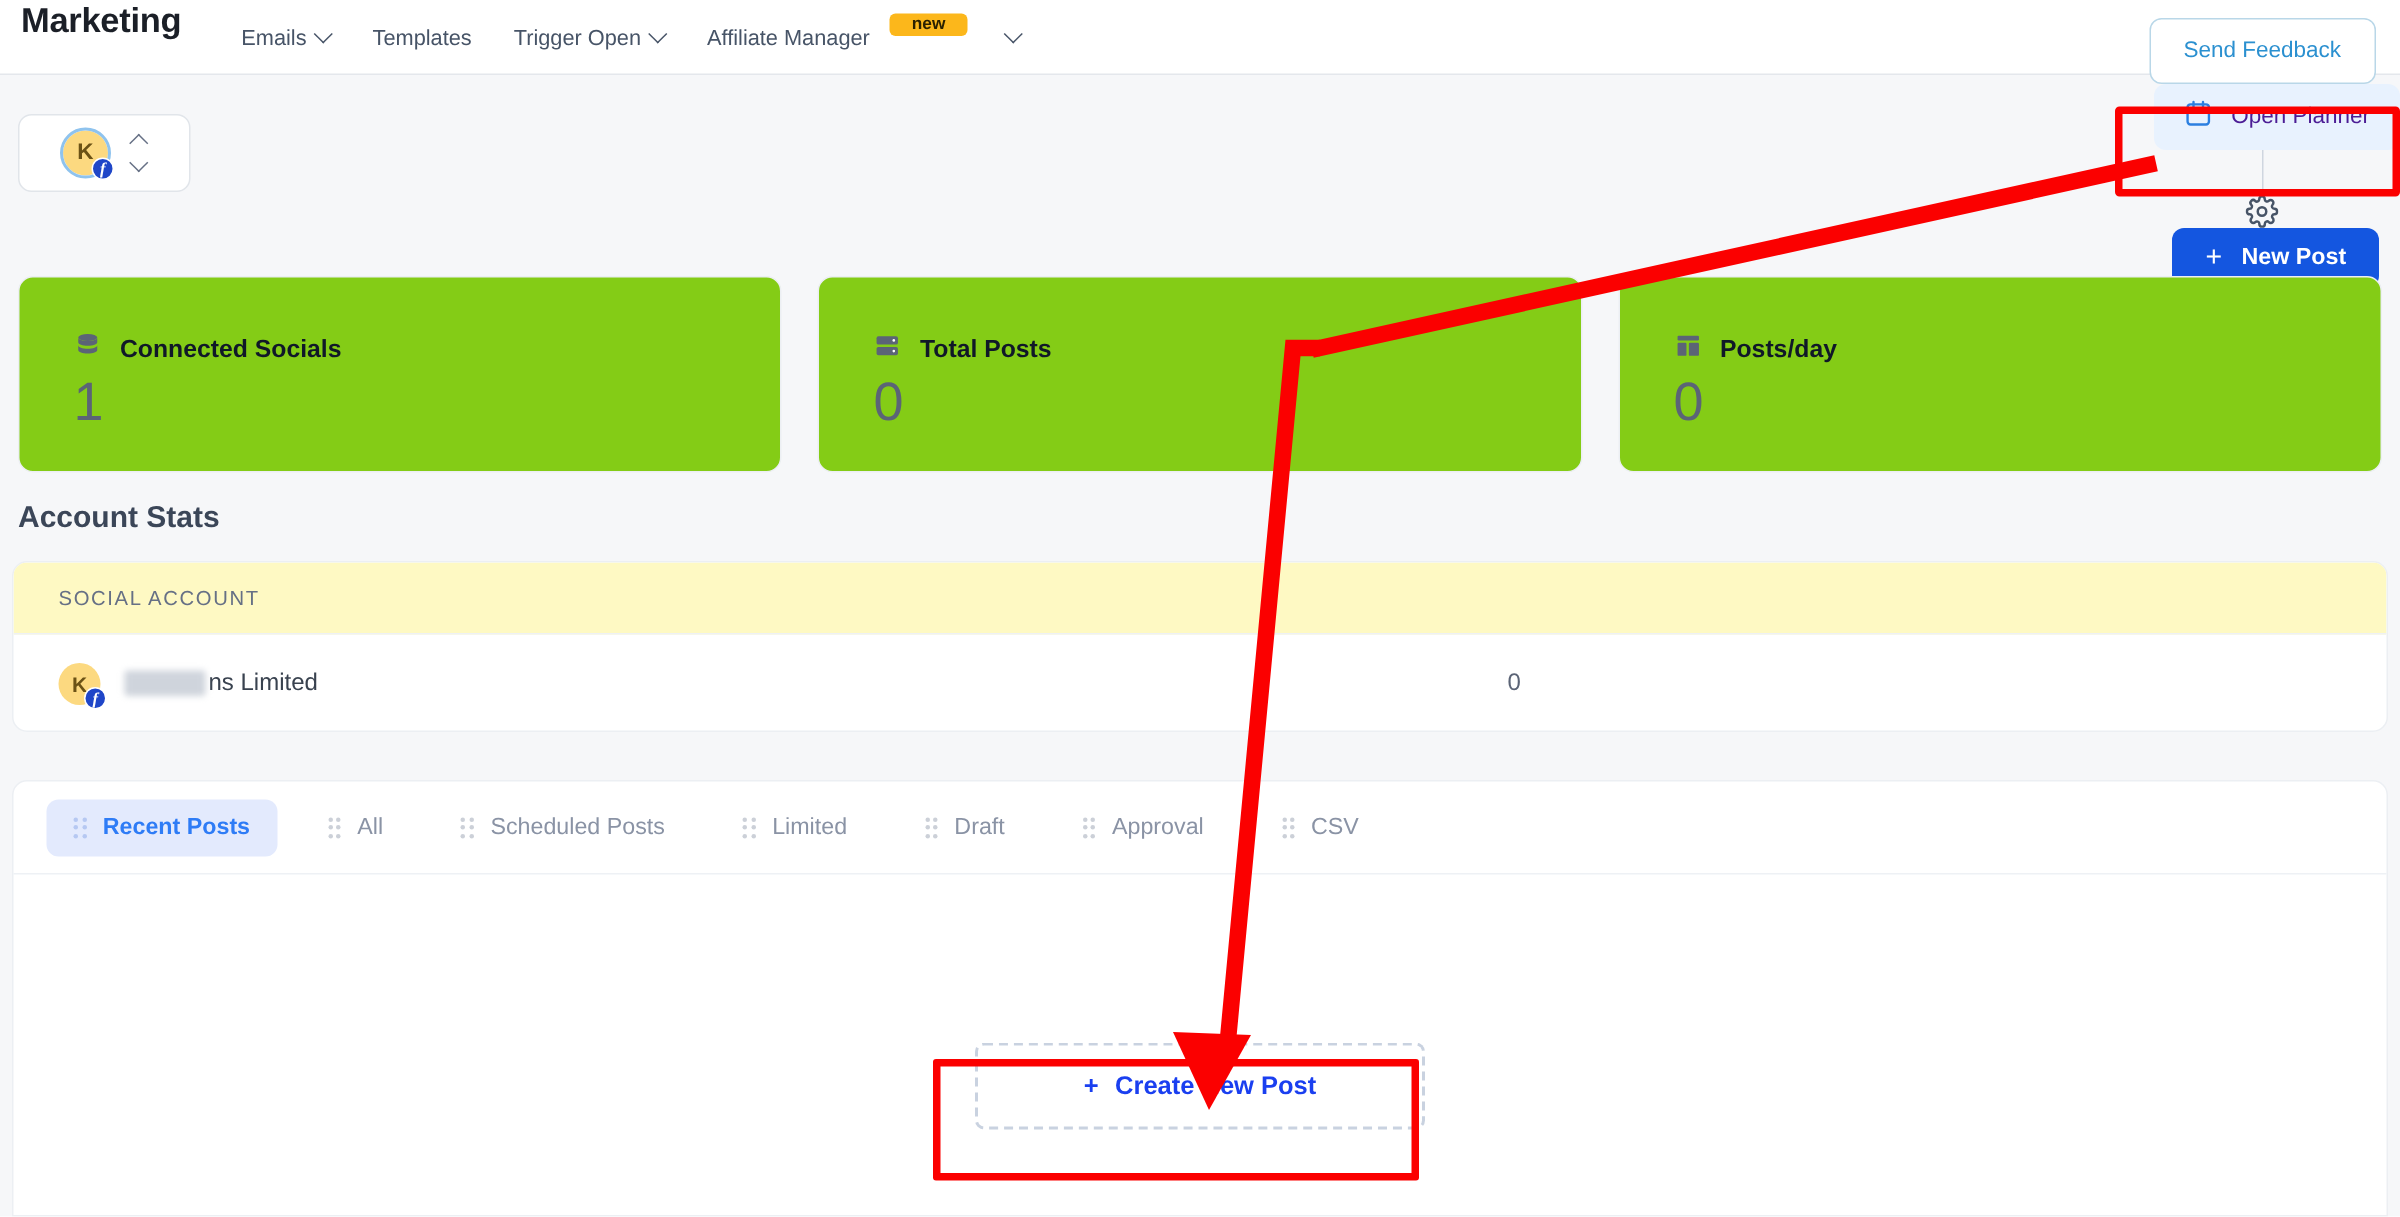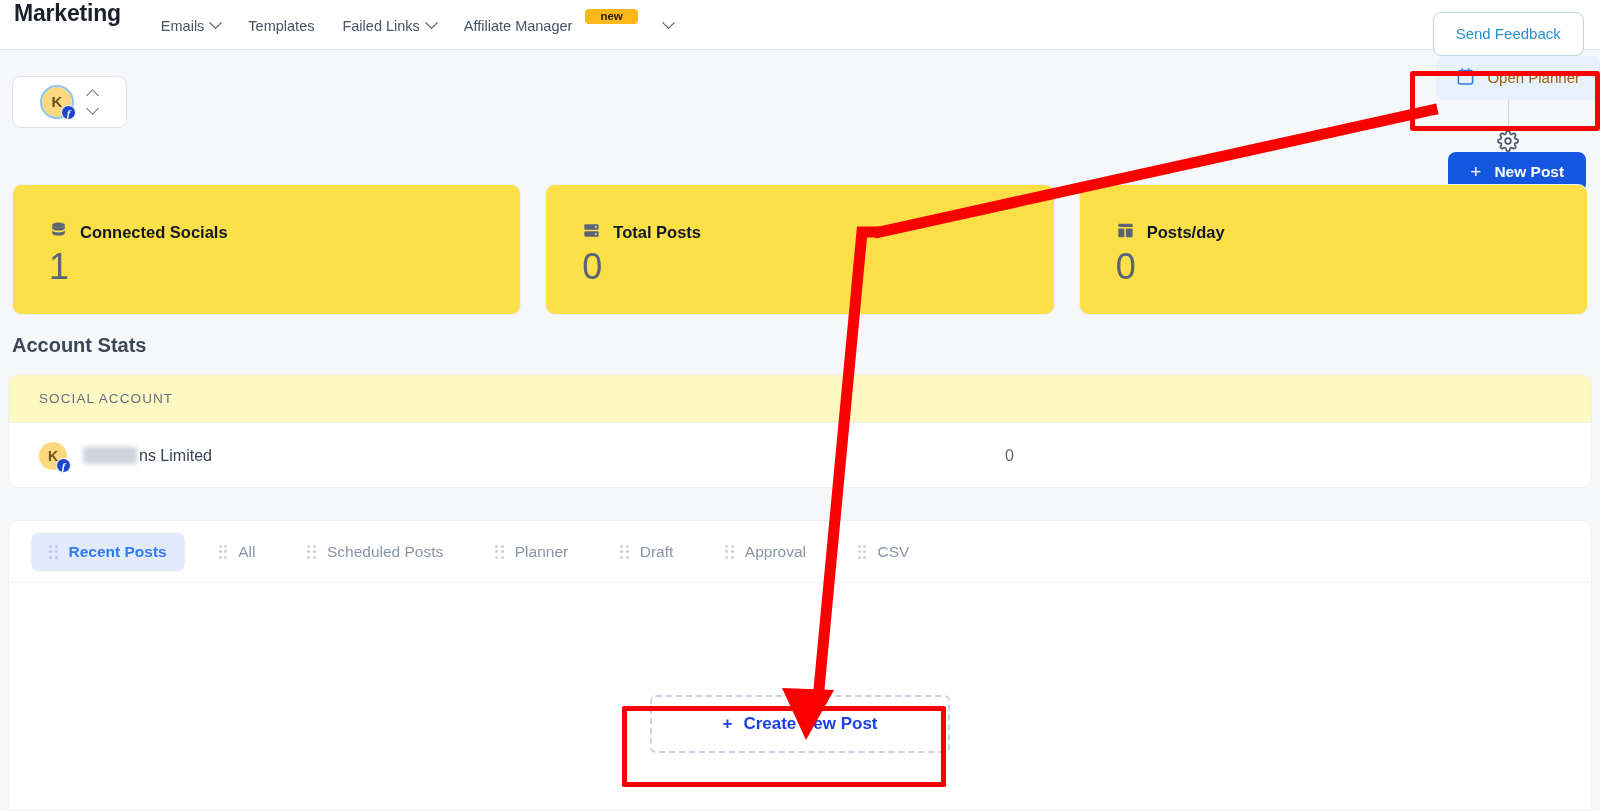--- a/index.html
+++ b/index.html
@@ -93,21 +93,21 @@
     padding-right: 0px;
     flex-direction: column;
   }
   .btn-outline {
     height: 44px; padding: 0 22px; border: 1px solid #b9d7e8;
     background: #fff; color: #2b90d0; font-size: 15px; font-weight: 500;
     border-radius: 8px; cursor: pointer; display: flex; align-items: center;
   }
   .btn-soft {
     height: 44px; padding: 0 20px; margin-left: 20px;
-    background: #e8f2fe; color: #a16207; font-size: 15px; font-weight: 500;
+    background: #e8f2fe; color: #4c1d95; font-size: 15px; font-weight: 500;
     border: none; border-radius: 8px; cursor: pointer;
     display: flex; align-items: center; gap: 12px;
   }
   .sep { width: 1px; height: 30px; background: #cfd6e0; margin: 0 22px; }
   .gear { cursor: pointer; display: flex; align-items: center; }
   .btn-primary {
     height: 40px; padding: 0 22px; margin-left: 18px;
     background: #1456e0; color: #fff; font-size: 15.5px; font-weight: 700;
     border: none; border-radius: 8px; cursor: pointer;
     display: flex; align-items: center; gap: 13px; white-space: nowrap;
@@ -119,21 +119,21 @@
     position: absolute; left: 1410px; top: 71px; width: 190px; height: 60px;
     border: 5px solid #fb0000; border-radius: 3px; pointer-events: none;
   }
 
   
   .stats-row {
     position: absolute; left: 0; top: 184px; width: 1600px;
     display: flex; gap: 24px; padding: 0 12px;
   }
   .stat-card {
-    flex: 1; height: 131px; background: #fde047; border-radius: 10px;
+    flex: 1; height: 131px; background: #84cc16; border-radius: 10px;
     border: 1px solid #eceff3;
     padding: 36px 0 0 36px;
   }
   .stat-head { display: flex; align-items: center; gap: 12px; }
   .stat-label { font-size: 16.5px; font-weight: 700; color: #101828; }
   .stat-value { font-size: 36px; font-weight: 400; color: #5b6476; margin-top: 4px; line-height: 1.05; }
 
   
   .section-title {
     position: absolute; left: 12px; top: 334px;
@@ -222,21 +222,21 @@
       <div class="navitem">
         <span>Emails</span>
         <span class="chev"></span>
       </div>
 
       <div class="navitem">
         <span>Templates</span>
       </div>
 
       <div class="navitem">
-        <span>Failed Links</span>
+        <span>Trigger Open</span>
         <span class="chev"></span>
       </div>
 
       <div class="navitem">
         <span>Affiliate Manager</span>
         <span class="badge-new">new</span>
       </div>
 
       <div class="navitem navitem-chev-only">
         <span class="chev"></span>
@@ -400,21 +400,21 @@
 
       <div class="tab">
         <span class="dots6">
           <span></span>
             <span></span>
             <span></span>
             <span></span>
             <span></span>
             <span></span>
         </span>
-        <span>Planner</span>
+        <span>Limited</span>
       </div>
 
       <div class="tab">
         <span class="dots6">
           <span></span>
             <span></span>
             <span></span>
             <span></span>
             <span></span>
             <span></span>

